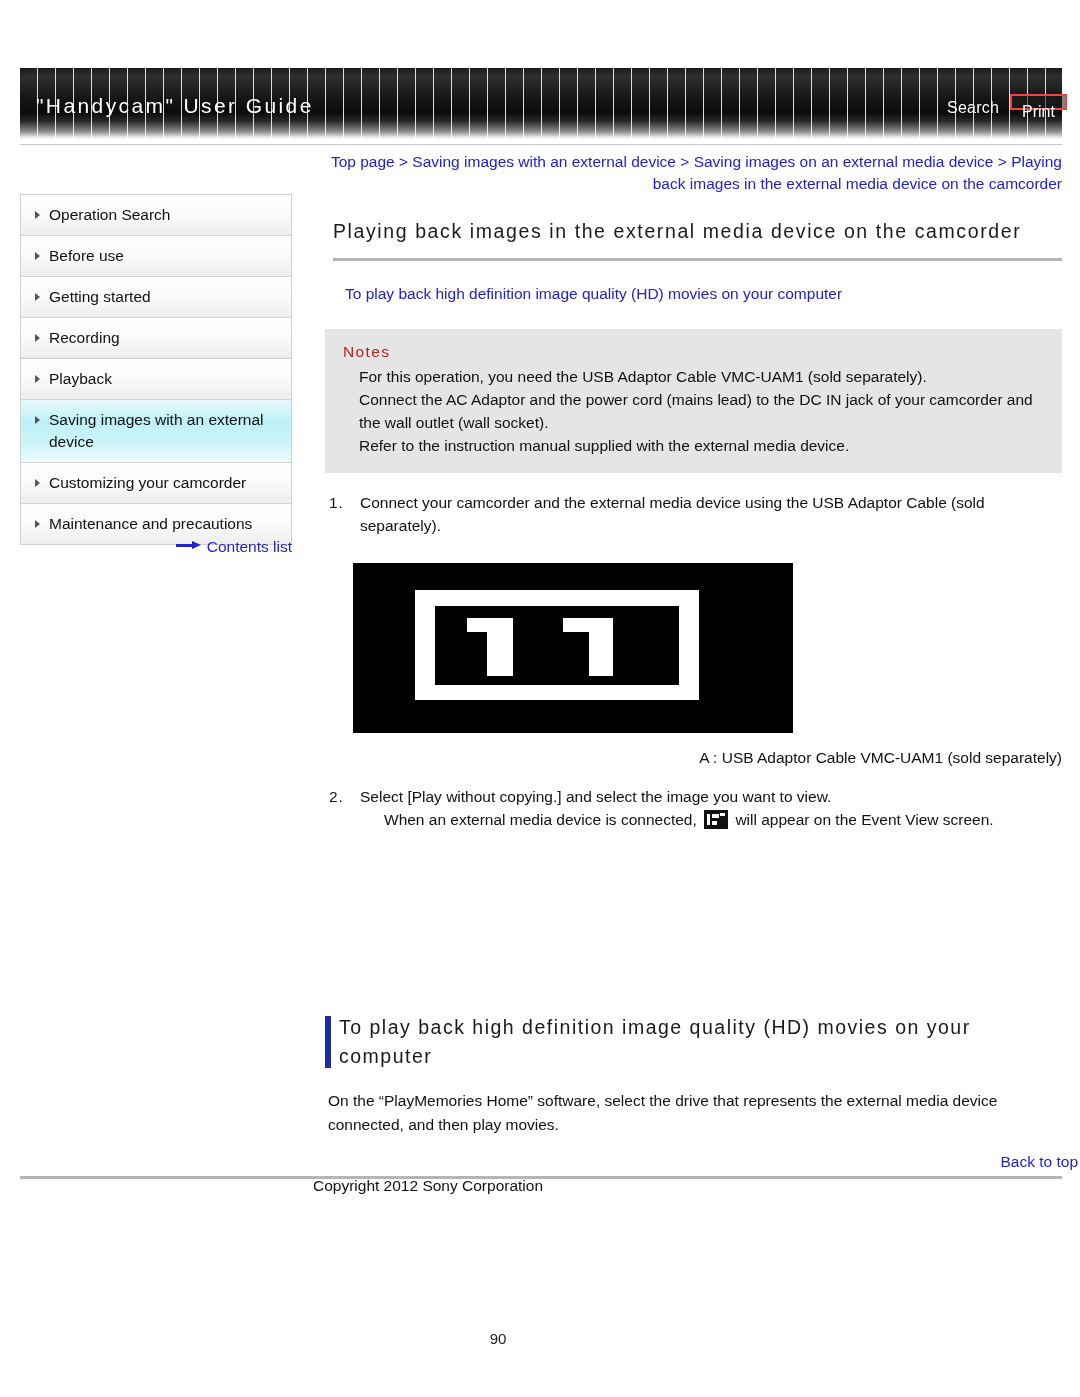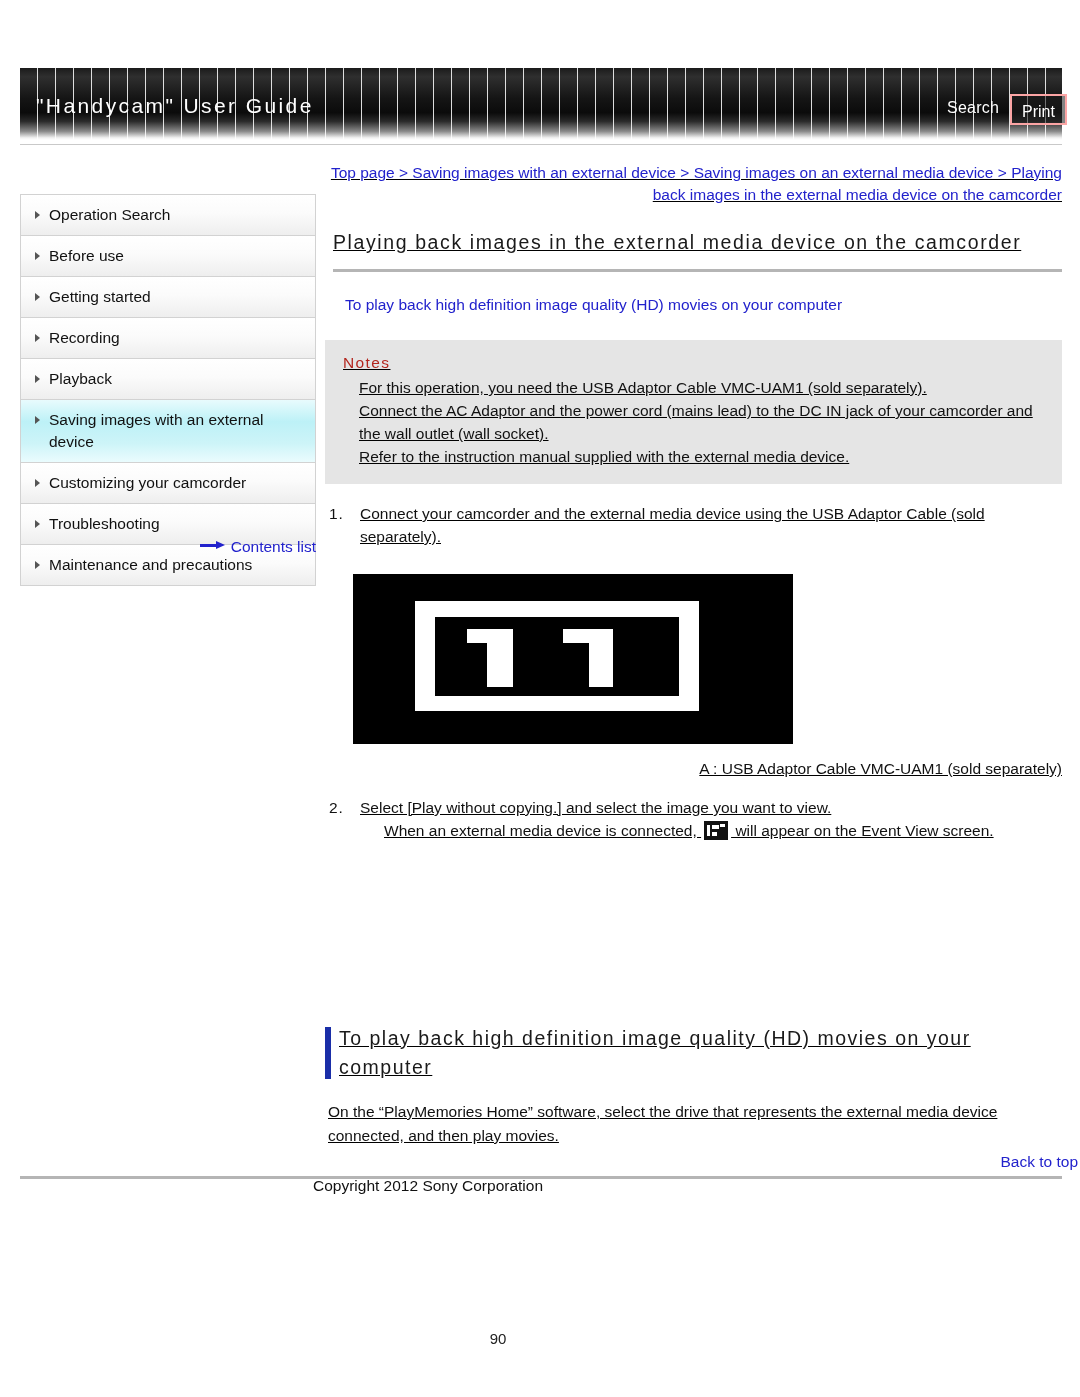--- a/index.html
+++ b/index.html
@@ -66,37 +66,37 @@
     color: #ffffff;
     text-decoration: none;
     letter-spacing: 0.2px;
     white-space: nowrap;
   }
   #print-button {
     position: absolute;
     right: 13px;
     top: 94px;
     width: 57px;
-    height: 31px;
-    border: 2px solid #fca5a5;
+    height: 16px;
+    border: 2px solid #ef4444;
     background: rgba(30,30,30,0.55);
     color: #ffffff;
     font-size: 16px;
     line-height: 31px;
     text-align: center;
     box-sizing: border-box;
     cursor: pointer;
   }
 
   
   #sidebar {
     position: absolute;
     left: 20px;
     top: 194px;
-    width: 296px;
+    width: 272px;
   }
   #sidebar-nav {
     border: 1px solid #d2d2d2;
     border-bottom: none;
     background: #ffffff;
   }
   .nav-item {
     position: relative;
     display: block;
     padding: 9px 10px 9px 28px;
@@ -155,23 +155,22 @@
     width: 0; height: 0;
     border-left: 9px solid #2222cc;
     border-top: 4.5px solid transparent;
     border-bottom: 4.5px solid transparent;
   }
 
   
   #content {
     position: absolute;
     left: 325px;
-    top: 162px;
+    top: 151px;
     width: 737px;
-    text-decoration: underline;
   }
   #breadcrumb {
     font-size: 15.5px;
     line-height: 22px;
     color: #2222cc;
     text-align: right;
     margin-bottom: 22px;
   }
   #page-title {
     font-size: 19.5px;
@@ -418,24 +417,20 @@
       <span class="tri"></span>
       <span>Playback</span>
     </a>
     <a class="nav-item active" href="#">
       <span class="tri"></span>
       <span>Saving images with an external device</span>
     </a>
     <a class="nav-item" href="#">
       <span class="tri"></span>
       <span>Customizing your camcorder</span>
-    </a>
-    <a class="nav-item" href="#">
-      <span class="tri"></span>
-      <span>Troubleshooting</span>
     </a>
     <a class="nav-item" href="#">
       <span class="tri"></span>
       <span>Maintenance and precautions</span>
     </a>
   </div>
   <a id="contents-list-link" href="#">
     <span class="arrow-ico"></span><span>Contents list</span>
   </a>
 </div>

